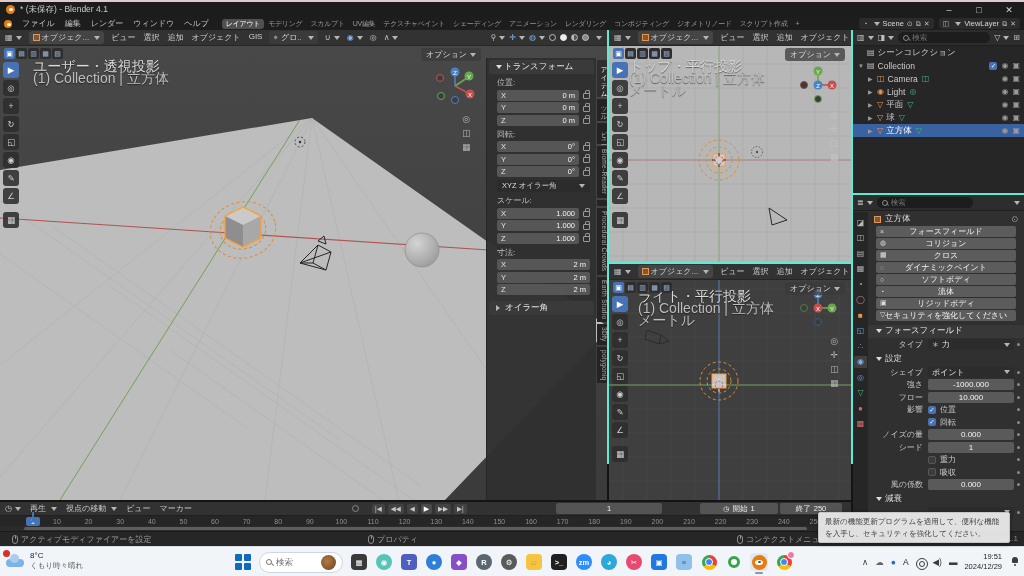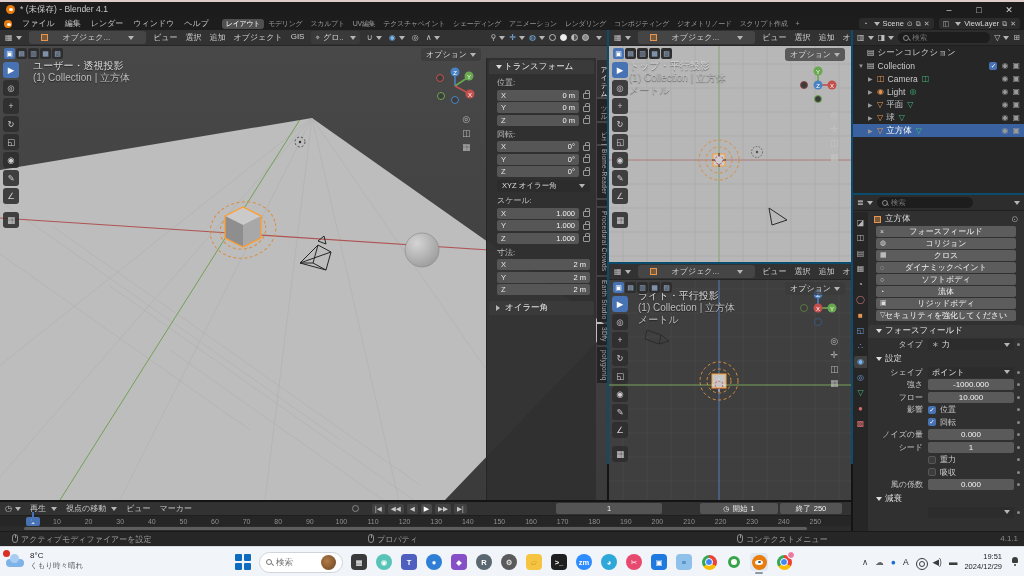--- a/index.html
+++ b/index.html
@@ -1,17 +1,17 @@
 <!DOCTYPE html>
 <html><head>
 <meta charset="utf-8">
 <style>
   *{margin:0;padding:0;box-sizing:border-box;font-family:"Liberation Sans","DejaVu Sans",sans-serif;cursor:default;user-select:none}
   html,body{width:1024px;height:576px;overflow:hidden;background:#141414}
-  #screen{position:relative;width:1024px;height:464px;background:#0c4a6e}
+  #screen{position:relative;width:1024px;height:464px;background:#5eead4}
   .chev{width:0;height:0;border-left:3px solid transparent;border-right:3px solid transparent;border-top:4px solid #b5b5b5;display:inline-block;margin-left:3px;flex:none}
   .chev.r{border-top:3px solid transparent;border-bottom:3px solid transparent;border-left:4px solid #b5b5b5;border-right:none;margin-right:3px}
   .chev.open{border-top:4px solid #ddd}
   
   #titlebar{position:absolute;top:0;left:0;right:0;height:17px;background:#1c1c1c;border-top:2px solid #e0cbcb;display:flex;align-items:center;font-size:8.5px;color:#c9c9c9;padding-left:6px}
   .blogo{width:9px;height:9px;border-radius:50%;background:#e87d0d;margin-right:5px;position:relative;flex:none}
   .blogo::after{content:"";position:absolute;left:2.5px;top:3px;width:4px;height:3px;border-radius:50%;background:#fff}
   .wctrl{margin-left:auto;display:flex;height:100%}
   .wbtn{width:30px;display:flex;align-items:center;justify-content:center;color:#d6d6d6;font-size:9px}
   
@@ -20,34 +20,34 @@
   #wtabs{display:flex;margin-left:8px;align-items:center}
   .wtab{padding:0 4px;color:#9b9b9b;border-radius:3px;font-size:7px;white-space:nowrap;letter-spacing:-0.3px}
   .wtab.active{background:#505050;color:#fff}
   .scenegrp{margin-left:auto;display:flex;gap:5px;align-items:center}
   .pill{display:flex;align-items:center;background:#2b2b2b;border-radius:3px;padding:1px 4px;gap:3px;font-size:7.5px;color:#d8d8d8}
   .pico{font-size:7px;color:#bbb}
   
   .editor{position:absolute;background:#3b3b3b;overflow:hidden}
   .vphead{position:absolute;top:0;left:0;right:0;height:16px;background:#323232;border-bottom:1px solid #262626;display:flex;align-items:center;gap:7px;padding:0 5px;font-size:8px;color:#d2d2d2;z-index:6;white-space:nowrap}
   .hicon{color:#c0c0c0;font-size:8px;display:flex;align-items:center}
-  .modepill{display:flex;align-items:center;gap:15px;background:#454545;border-radius:3px;padding:1px 12px;flex:none}
+  .modepill{display:flex;align-items:center;gap:2px;background:#454545;border-radius:3px;padding:1px 4px;flex:none}
   .cubeglyph{width:7px;height:7px;border:1px solid #e8954f;background:#7a5a3a;flex:none}
   .vpmenus{display:flex;gap:8px}
   .orientpill{display:flex;align-items:center;gap:3px;background:#3a3a3a;border-radius:3px;padding:1px 4px}
   .hright{margin-left:auto;display:flex;align-items:center;gap:4px}
   .shadeball{width:7px;height:7px;border-radius:50%;border:1px solid #bbb;display:inline-block}
   .shadeball.solid{background:#eee;border-color:#eee}
   .shadeball.mat{background:linear-gradient(90deg,#bbb 50%,#555 50%)}
   .scene{position:absolute;left:0;top:16px;z-index:0}
   .selmodes{position:absolute;left:4px;top:18px;display:flex;gap:1px;z-index:4}
   .selmode{width:11px;height:11px;background:#2e2e2e;border-radius:2px;color:#9fb8d8;font-size:7px;display:flex;align-items:center;justify-content:center}
   .selmode.active{background:#4772b3;color:#fff}
   .optbtn{position:absolute;right:6px;top:18px;display:flex;align-items:center;background:#3a3a3ac0;border-radius:3px;padding:1px 5px;font-size:8px;color:#d5d5d5;z-index:4}
-  .vplabel{position:absolute;left:33px;top:30px;z-index:3;font-size:10px;color:#d9d9d9;line-height:12px;text-shadow:0 1px 1px rgba(0,0,0,.5)}
+  .vplabel{position:absolute;left:33px;top:30px;z-index:3;font-size:14px;color:#d9d9d9;line-height:12px;text-shadow:0 1px 1px rgba(0,0,0,.5)}
   .vplabel .ctx{color:#bdbdbd}
   .toolbar{position:absolute;left:3px;top:32px;display:flex;flex-direction:column;gap:2px;z-index:4}
   .tool{width:16px;height:16px;background:#2e2e2ee0;border-radius:3px;color:#cfcfcf;font-size:8.5px;display:flex;align-items:center;justify-content:center}
   .tool.active{background:#4772b3;color:#fff}
   .tool.gap{margin-top:6px}
   .gizmo{position:absolute;z-index:3}
   .sideicons{position:absolute;display:flex;flex-direction:column;gap:4px;z-index:3;color:#c5c5c5;font-size:9px;text-align:center}
   .sideicons span{opacity:.85}
   
   #npanel{position:absolute;left:486px;top:28px;width:110px;bottom:0;background:#2fa;background:rgba(47,47,47,.97);border-left:1px solid #262626;z-index:5;font-size:8px;color:#cfcfcf}
@@ -104,21 +104,21 @@
   .reccircle{width:7px;height:7px;border:1.5px solid #888;border-radius:50%;margin-right:2px}
   .tlfield{position:absolute;height:11px;background:#545454;border-radius:2px;color:#f2f2f2;font-size:7.5px;display:flex;align-items:center;justify-content:center;gap:3px}
   .ruler{position:relative;height:11px;background:#262626;border-top:1px solid #1f1f1f}
   .tick{position:absolute;top:1.5px;font-size:7px;color:#8f8f8f;transform:translateX(-50%)}
   .playhead{position:absolute;left:26px;top:1px;width:14px;height:9px;background:#4772b3;border-radius:2px;color:#fff;font-size:7px;text-align:center;line-height:9px}
   .phline{position:absolute;left:32px;top:10px;width:1.5px;height:10px;background:#4772b3}
   .tscroll{height:5px;position:relative;background:#2b2b2b}
   .tsbar{position:absolute;left:24px;right:44px;top:1px;height:3px;background:#5d5d5d;border-radius:2px}
   
   #statusbar{left:0;top:531px;width:1024px;height:15px;background:#262626;border-top:1px solid #1a1a1a;font-size:8px;color:#9c9c9c}
-  .hint{position:absolute;top:2px;display:flex;align-items:flex-start}
+  .hint{position:absolute;top:2px;display:flex;align-items:center}
   .mico{display:inline-block;width:6px;height:9px;border:1px solid #8d8d8d;border-radius:3px;margin-right:3px;position:relative;flex:none}
   .mico::after{content:"";position:absolute;left:2px;top:0;width:1px;height:3px;background:#8d8d8d}
   #version{position:absolute;right:6px;top:2px;color:#8a8a8a}
   
   #toast{position:absolute;left:818px;top:512px;width:192px;background:rgba(236,236,236,.94);border:1px solid #c6c6c6;border-radius:2px;font-size:7.5px;color:#3c3c3c;padding:3px 6px;line-height:1.55;z-index:40;box-shadow:0 1px 4px rgba(0,0,0,.35)}
   
   #taskbar{position:absolute;left:0;top:546px;width:1024px;height:30px;background:#f1f5fa;border-top:1px solid #d9dee5;z-index:30}
   #weather{position:absolute;left:6px;top:4px;display:flex;align-items:center;gap:6px}
   .wcloud{position:relative;width:18px;height:13px}
   .wcloud::before{content:"";position:absolute;left:0;bottom:0;width:18px;height:8px;background:#7db3e8;border-radius:5px}
@@ -966,20 +966,21 @@
           <span>プロパティ</span>
         </span>
         <span class="hint" style="left: 737px;">
           <span class="mico"></span>
           <span>コンテクストメニュー</span>
         </span>
       </div>
     <span id="version">4.1.1</span>
   </div>
 
+  <div id="toast"><span>最新の機能更新プログラムを適用して、便利な機能を入手し、セキュリティを強化してください。</span></div>
 
   <div id="taskbar">
     <div id="weather">
       <span class="wcloud">
           <span class="wbadge"></span>
         </span>
       <span class="wtxt">
         <div>8°C</div>
         <div class="wd">くもり時々晴れ</div>
       </span>

